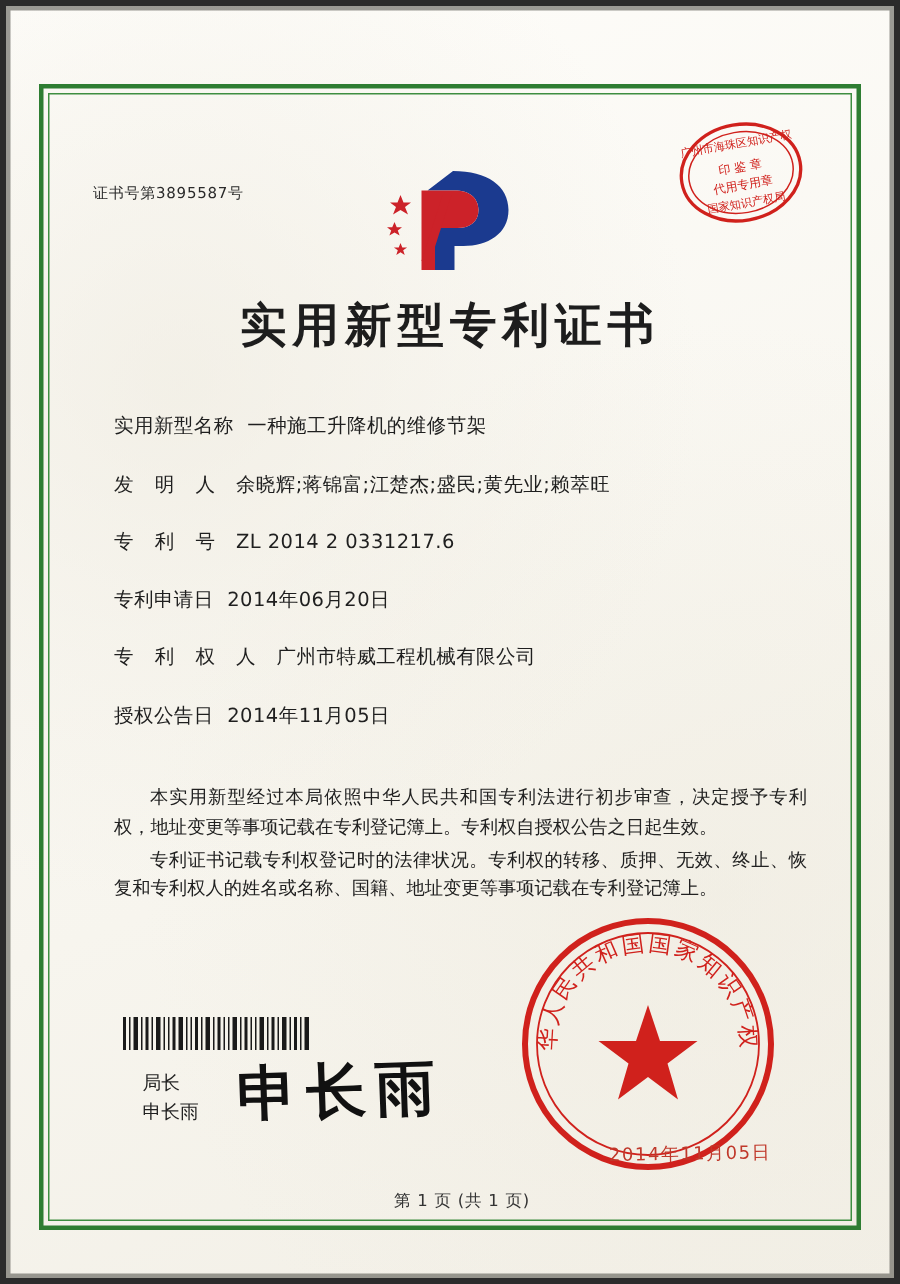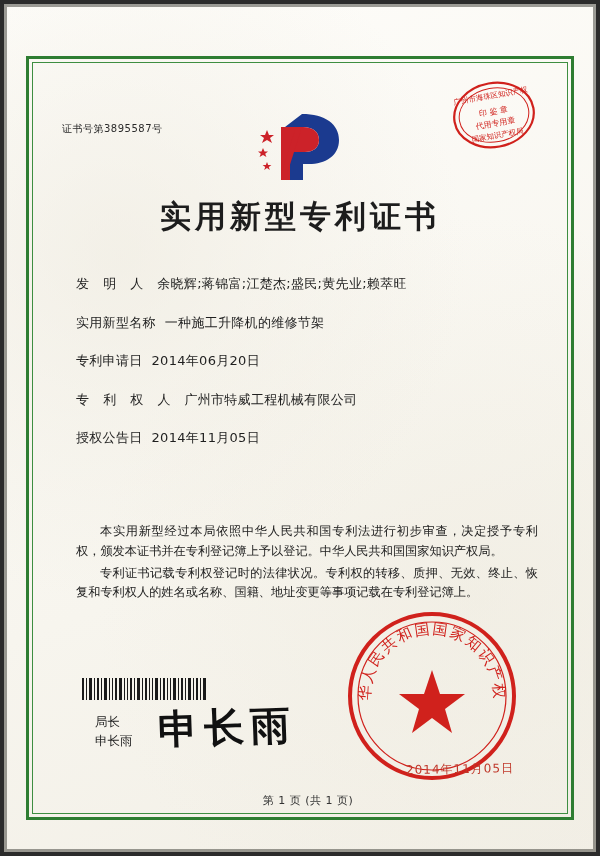--- a/index.html
+++ b/index.html
@@ -242,44 +242,48 @@
         <text x="44" y="36" text-anchor="middle" font-size="8" fill="#d0211c" font-family="DejaVu Sans, sans-serif">印 鉴 章</text>
         <text x="44" y="48" text-anchor="middle" font-size="8" fill="#d0211c" font-family="DejaVu Sans, sans-serif">代用专用章</text>
         <text x="44" y="60" text-anchor="middle" font-size="7.5" fill="#d0211c" font-family="DejaVu Sans, sans-serif">国家知识产权局</text>
       </g>
     </svg>
   </div>
 
   <div class="title">实用新型专利证书</div>
 
   <div class="fields">
+    <div class="field">
+      <span class="lab">实用新型名称</span>
+      <span class="val">一种施工升降机的维修节架</span>
+    </div>
     <div class="field spaced">
       <span class="lab">发 明 人</span>
       <span class="val">余晓辉;蒋锦富;江楚杰;盛民;黄先业;赖萃旺</span>
     </div>
-    <div class="field">
-      <span class="lab">实用新型名称</span>
-      <span class="val">一种施工升降机的维修节架</span>
+    <div class="field spaced">
+      <span class="lab">专 利 号</span>
+      <span class="val">ZL 2014 2 0331217.6</span>
     </div>
     <div class="field">
       <span class="lab">专利申请日</span>
       <span class="val">2014年06月20日</span>
     </div>
     <div class="field spaced">
       <span class="lab">专 利 权 人</span>
       <span class="val">广州市特威工程机械有限公司</span>
     </div>
     <div class="field">
       <span class="lab">授权公告日</span>
       <span class="val">2014年11月05日</span>
     </div>
   </div>
 
   <div class="body-text">
-    <p>本实用新型经过本局依照中华人民共和国专利法进行初步审查，决定授予专利权，颁发本证书并在专利登记簿上予以登记。中华人民共和国国家知识产权局。</p>
+    <p>本实用新型经过本局依照中华人民共和国专利法进行初步审查，决定授予专利权，地址变更等事项记载在专利登记簿上。专利权自授权公告之日起生效。</p>
     <p>专利证书记载专利权登记时的法律状况。专利权的转移、质押、无效、终止、恢复和专利权人的姓名或名称、国籍、地址变更等事项记载在专利登记簿上。</p>
   </div>
 
   <div class="barcode">
     <i style="left:0px;width:2px"></i>
       <i style="left:4px;width:1px"></i>
       <i style="left:7px;width:3px"></i>
     <i style="left:12px;width:1px"></i>
       <i style="left:15px;width:2px"></i>
       <i style="left:19px;width:1px"></i>

